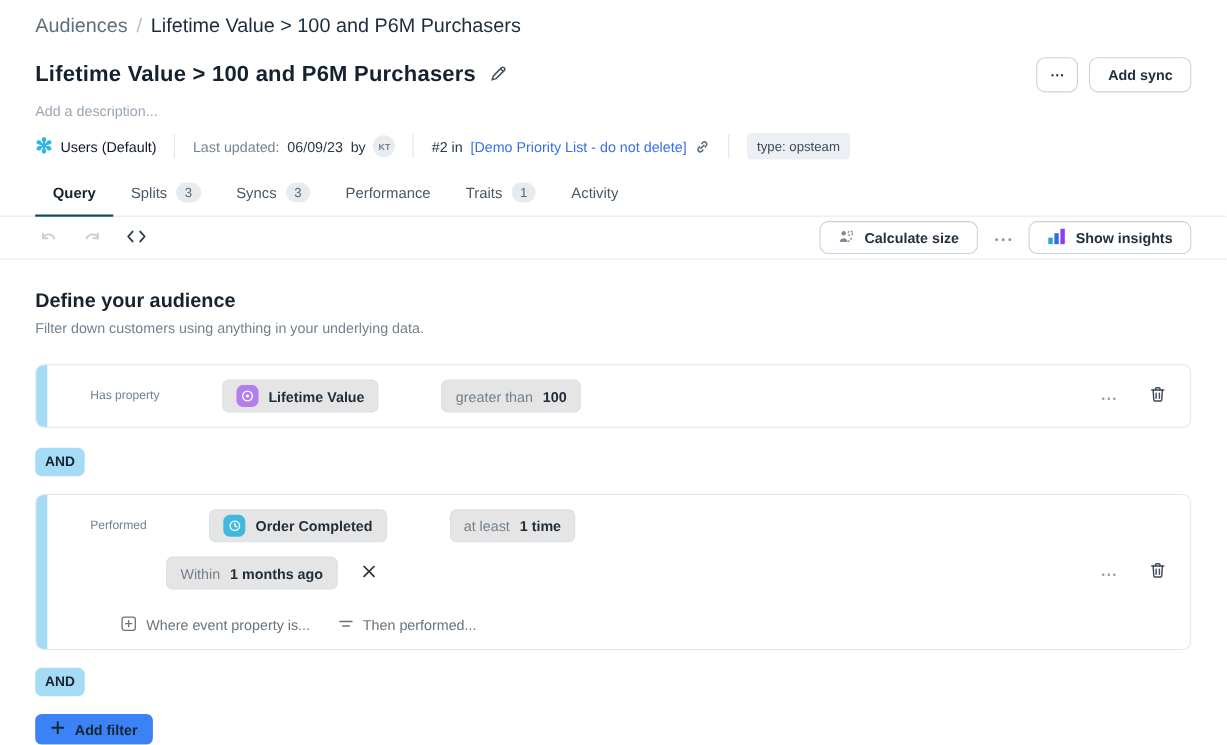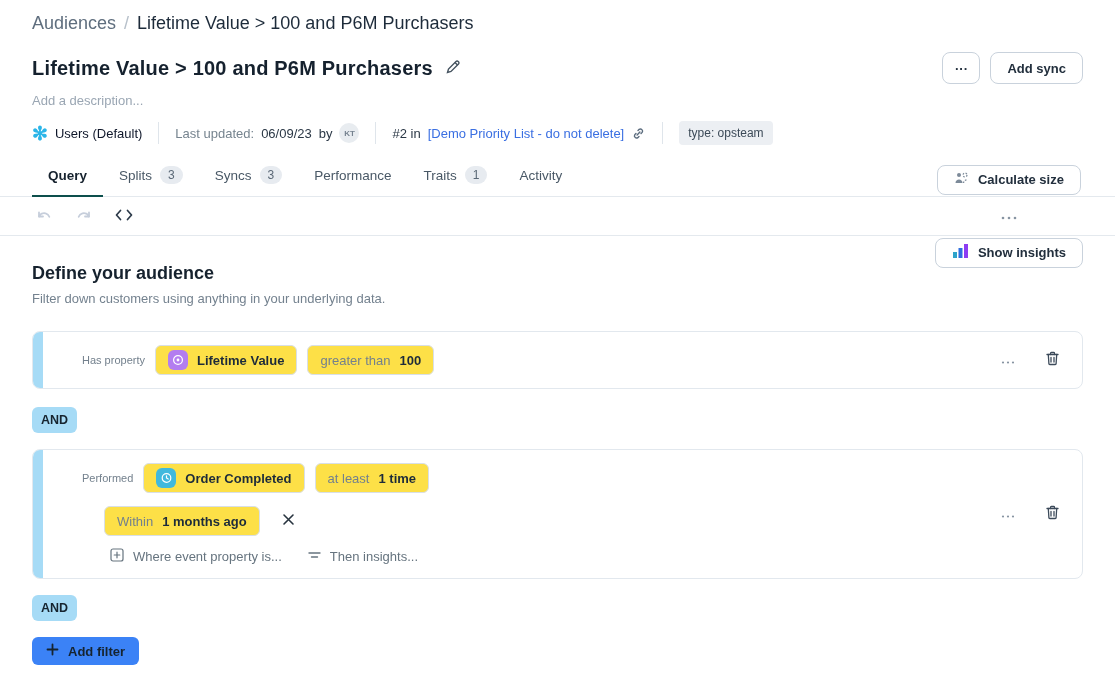--- a/index.html
+++ b/index.html
@@ -42,44 +42,44 @@
   .tabs { display:flex; margin-top:21px; border-bottom:1px solid #e4e9ee; padding-left:32px; }
   .tab { display:flex; align-items:center; gap:8px; padding:0 16px 12px 16px; font-size:13.5px;
     color:#495866; cursor:pointer; position:relative; }
   .tab.active { color:#16222e; font-weight:bold; }
   .tab.active::after { content:""; position:absolute; left:0; right:0; bottom:-1px; height:2px; background:#0d4f4c; }
   .count-badge { background:#e7ebf0; color:#5a6876; border-radius:10px; font-size:12px; padding:2px 8px; }
   
   .toolbar { display:flex; align-items:center; justify-content:space-between;
     padding:0 32px; height:39px; border-bottom:1px solid #e4e9ee; }
   .tb-left { display:flex; align-items:center; gap:14px; }
-  .tb-right { display:flex; align-items:center; gap:10px;flex-direction:column; }
+  .tb-right { display:flex; align-items:center; gap:10px; }
   .tb-ic { background:none; border:none; cursor:pointer; display:inline-flex; align-items:center; padding:4px; }
   .btn-30 { height:30px; border-radius:8px; }
   
   .main { padding:27px 32px 0 32px; }
   .bld-heading { font-size:18px; font-weight:bold; color:#16222e; }
   .bld-sub { font-size:13px; color:#74828f; margin-top:7px; }
   .cond-card { display:flex; margin-top:25px; border:1px solid #e2e8ee; border-radius:8px;
     background:#fff; position:relative; }
   .cond-bar { width:10px; background:#a6dbf6; border-radius:7px 0 0 7px; flex:none; }
   .cond-body { flex:1; padding:13px 16px 13px 39px; }
   .cond-row { display:flex; align-items:center; gap:10px; }
   .cond-label { font-size:11px; color:#73808d; }
   .chip { display:inline-flex; align-items:center; gap:9px; border:1px solid #d8dfe7; border-radius:6px;
-    background:#fde047; height:30px; padding:0 12px; font-size:13px; cursor:pointer; font-family:inherit; }
+    background:#e5e5e5; height:30px; padding:0 12px; font-size:13px; cursor:pointer; font-family:inherit;margin-left:47px; }
   .chip .strong { font-weight:bold; color:#1d2b3a; }
   .chip .soft { color:#73808d; }
   .ev-ic { width:20px; height:20px; border-radius:6px; display:inline-flex; align-items:center; justify-content:center; flex:none; }
   .ev-ic.purple { background:#b37df0; }
   .ev-ic.teal { background:#41b9dd; }
   .card-ctrls { position:absolute; right:18px; top:50%; transform:translateY(-50%);
     display:flex; align-items:center; gap:22px; }
   .row2 { margin-top:13px; margin-left:22px; }
-  .row3 { margin-top:12px; margin-left:28px; gap:26px; }
+  .row3 { margin-top:24px; margin-left:28px; gap:26px; }
   .ghost-act { display:inline-flex; align-items:center; gap:9px; background:none; border:none;
     font-family:inherit; font-size:13px; color:#66747f; cursor:pointer; }
   .and-badge { display:inline-block; background:#a6dbf6; color:#16242f; font-weight:bold;
     font-size:12.5px; border-radius:6px; padding:6px 9px; margin-top:18px; cursor:pointer; }
   .and-badge.second { margin-top:16px; }
   .add-filter { display:inline-flex; align-items:center; gap:9px; background:#3b82f6; border:none;
     border-radius:6px; height:28px; padding:0 14px; font-family:inherit; font-size:13px;
     font-weight:bold; color:#16242f; cursor:pointer; margin-top:16px; }
   .blk { display:block; }
 </style>
@@ -323,21 +323,21 @@
               </svg>
             </span>
             <span>Where event property is...</span>
           </button>
           <button class="ghost-act">
             <span>
               <svg width="13" height="11" viewBox="0 0 13 11" fill="none" stroke="#66747f" stroke-width="1.4" stroke-linecap="round">
                 <path d="M1 3h11M3.5 7h6"></path>
               </svg>
             </span>
-            <span>Then insights...</span>
+            <span>Then performed...</span>
           </button>
         </div>
       </div>
       <div class="card-ctrls">
         <button class="tb-ic">
           <span>
             <svg width="14" height="4" viewBox="0 0 14 4" fill="#8794a2">
               <circle cx="2" cy="2" r="1.1"></circle>
                 <circle cx="7" cy="2" r="1.1"></circle>
                 <circle cx="12" cy="2" r="1.1"></circle>

